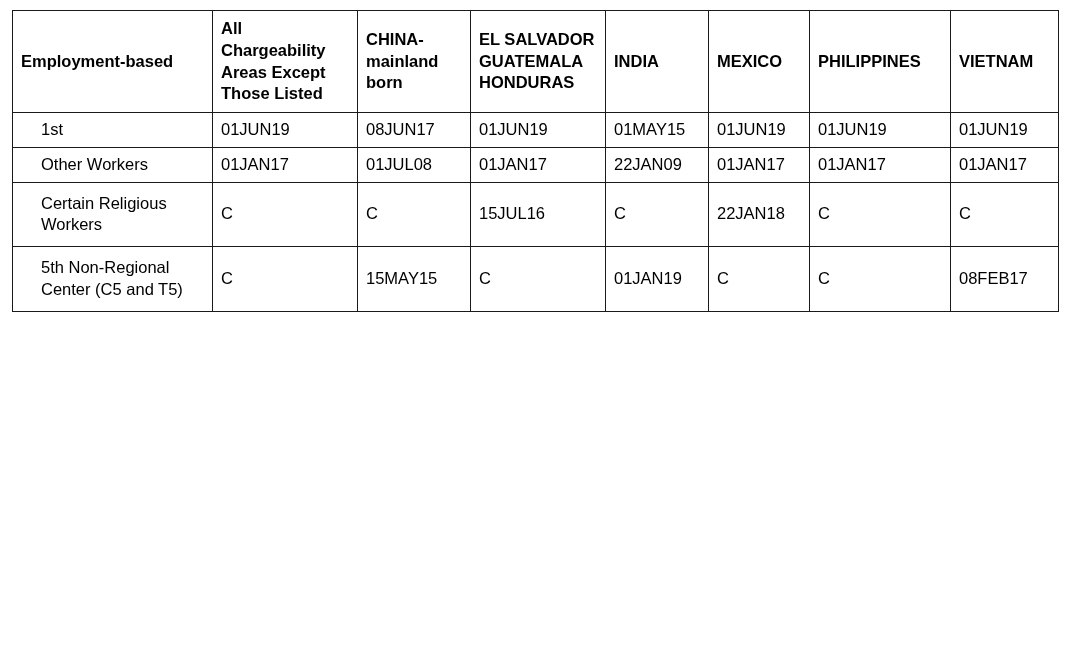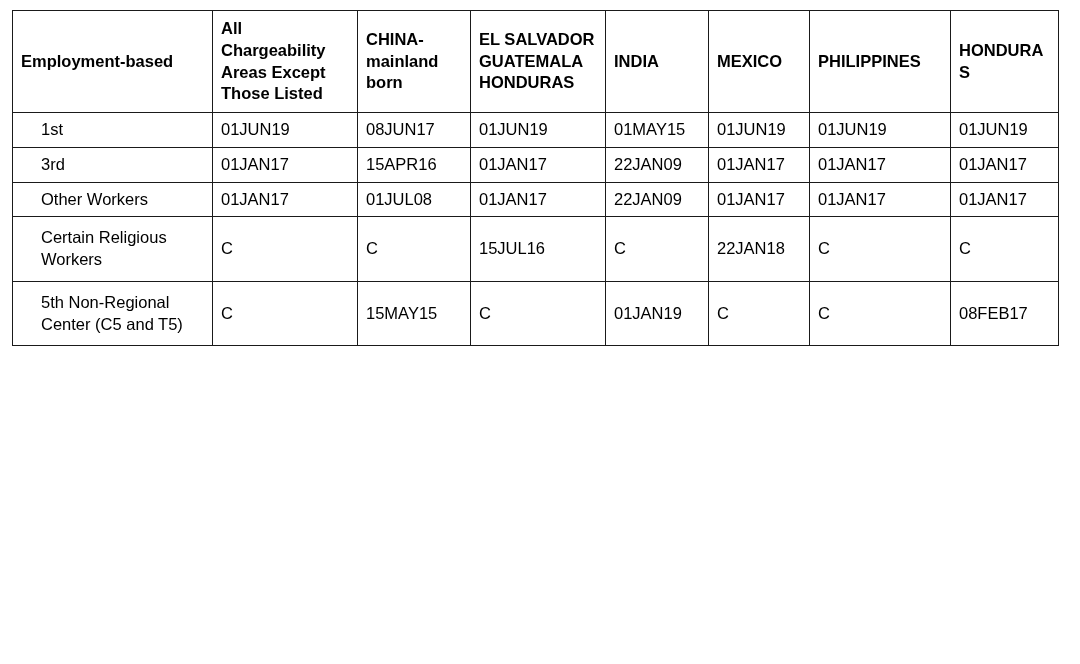--- a/index.html
+++ b/index.html
@@ -75,43 +75,33 @@
     </colgroup>
     <thead>
       <tr>
         <th class="h0">Employment-based</th>
         <th>All Chargeability Areas Except Those Listed</th>
         <th>CHINA-mainland born</th>
         <th>EL SALVADOR GUATEMALA HONDURAS</th>
         <th>INDIA</th>
         <th>MEXICO</th>
         <th>PHILIPPINES</th>
-        <th>HONDURAS</th>
+        <th>VIETNAM</th>
       </tr>
     </thead>
     <tbody>
       <tr>
         <td class="rowlabel">1st</td>
         <td>01JUN19</td>
         <td>08JUN17</td>
         <td>01JUN19</td>
         <td>01MAY15</td>
         <td>01JUN19</td>
         <td>01JUN19</td>
         <td>01JUN19</td>
-      </tr>
-      <tr>
-        <td class="rowlabel">3rd</td>
-        <td>01JAN17</td>
-        <td>15APR16</td>
-        <td>01JAN17</td>
-        <td>22JAN09</td>
-        <td>01JAN17</td>
-        <td>01JAN17</td>
-        <td>01JAN17</td>
       </tr>
       <tr>
         <td class="rowlabel">Other Workers</td>
         <td>01JAN17</td>
         <td>01JUL08</td>
         <td>01JAN17</td>
         <td>22JAN09</td>
         <td>01JAN17</td>
         <td>01JAN17</td>
         <td>01JAN17</td>

